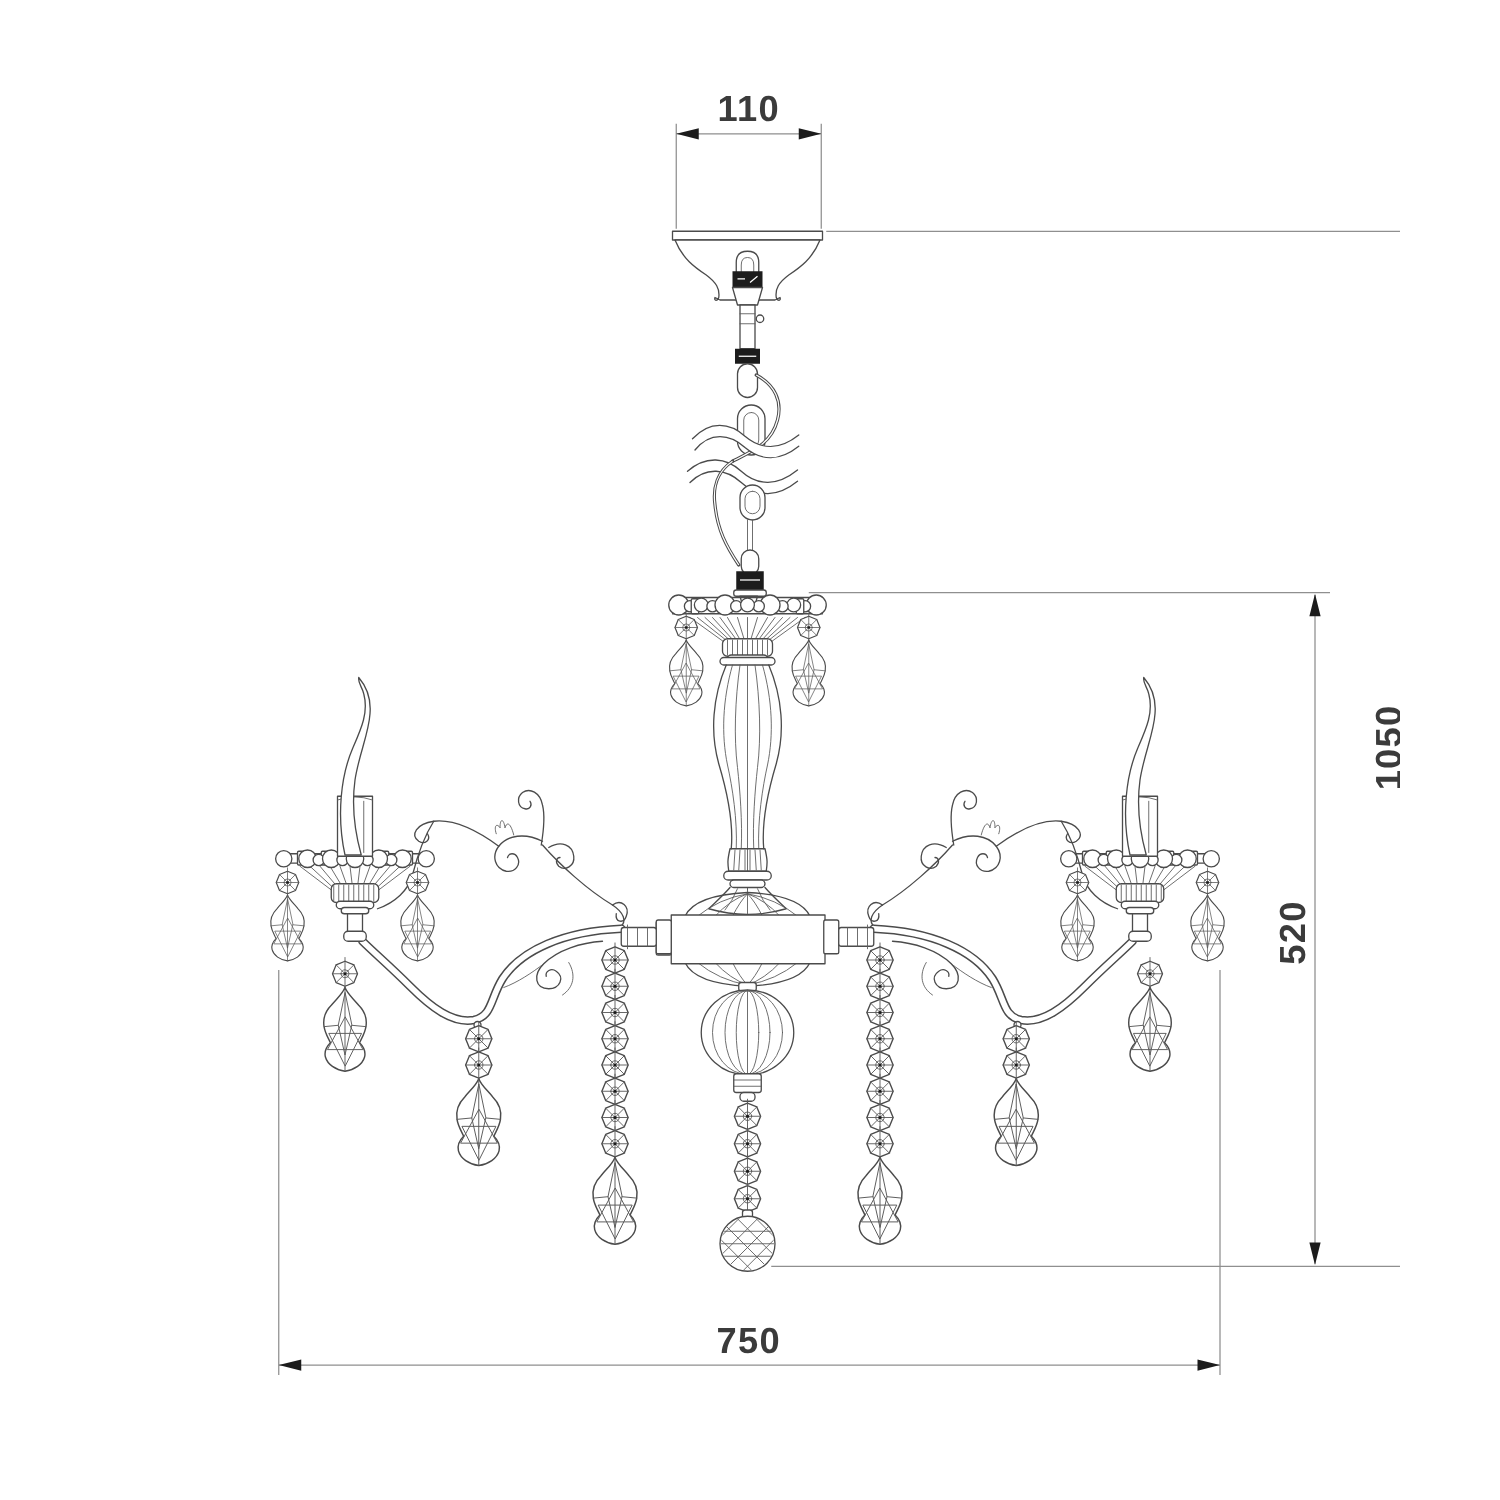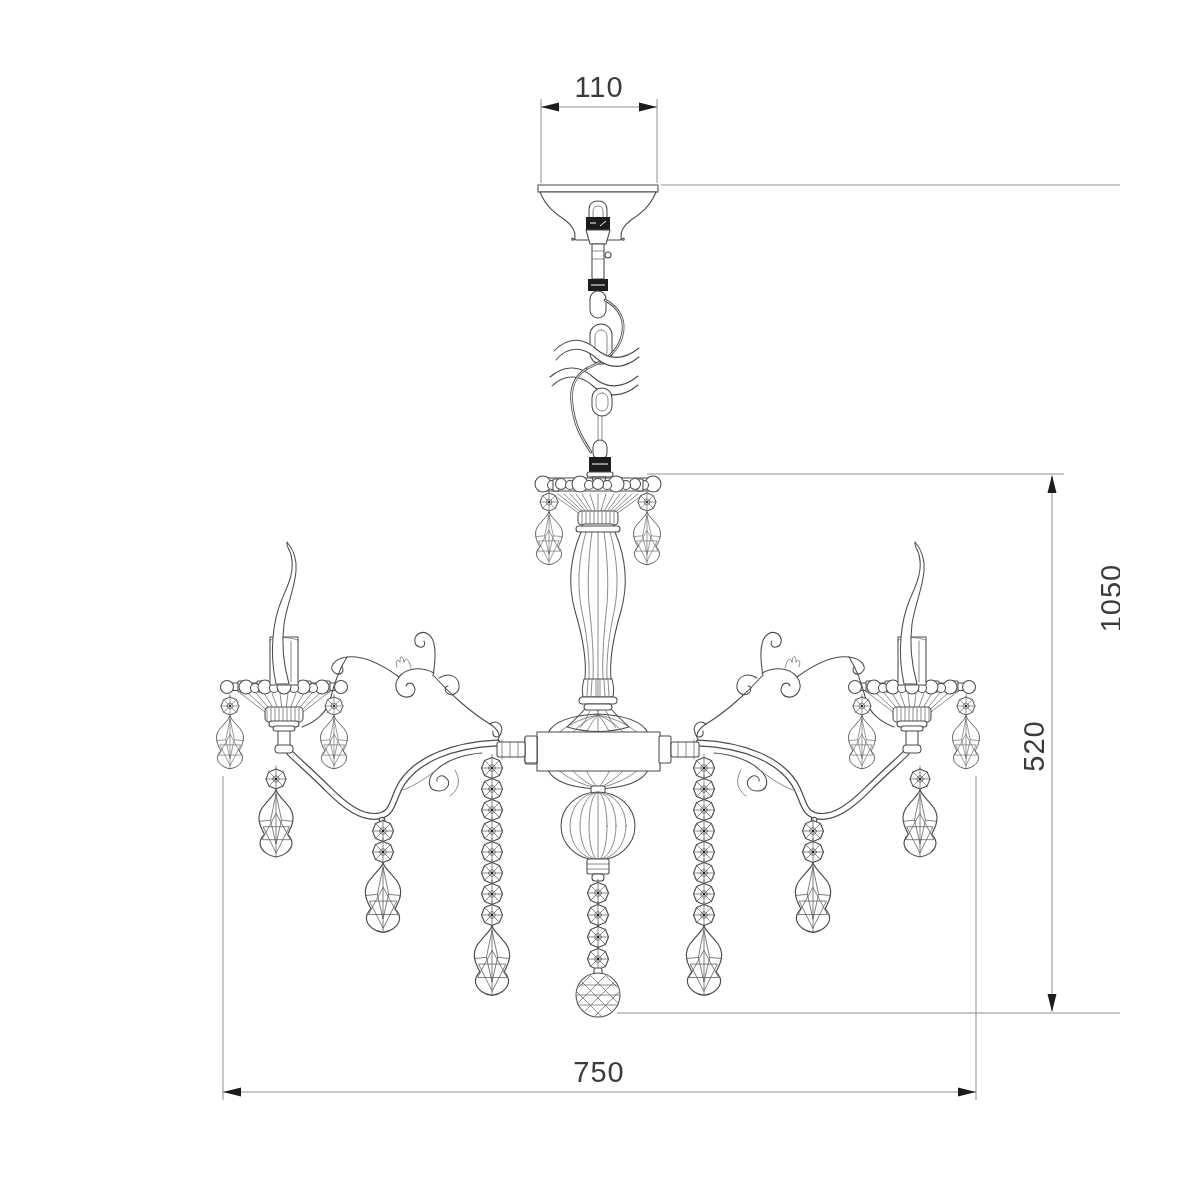--- a/index.html
+++ b/index.html
@@ -1,17 +1,17 @@
 <!DOCTYPE html>
 <html><head>
 <meta charset="utf-8">
 <style>
   html,body{margin:0;padding:0;background:#ffffff;}
   .sheet{position:relative;width:1120px;height:1200px;background:#fff;overflow:hidden;
-         font-family:"Liberation Sans",sans-serif;}
+         font-family:"Liberation Sans",sans-serif;font-weight:bold;}
   svg{display:block}
   .ln{stroke:#4b4b4b;fill:none;stroke-width:1.05;stroke-linecap:round;stroke-linejoin:round}
   .thin{stroke:#5a5a5a;fill:none;stroke-width:.7;stroke-linecap:round}
   .lnf{fill:#ffffff;stroke:#4b4b4b;stroke-width:1.05;stroke-linejoin:round}
   .blk{fill:#1c1c1c;stroke:none}
   .wt{stroke:#ffffff;stroke-width:1;fill:none}
   .dim{stroke:#8f8f8f;stroke-width:1;fill:none}
   .arr{fill:#1c1c1c;stroke:none}
   .dimtxt{font-family:"Liberation Sans",sans-serif;font-size:29px;fill:#3b3b3b;letter-spacing:1px}
   .tube{stroke:#4b4b4b;fill:none;stroke-width:7;stroke-linecap:round}

